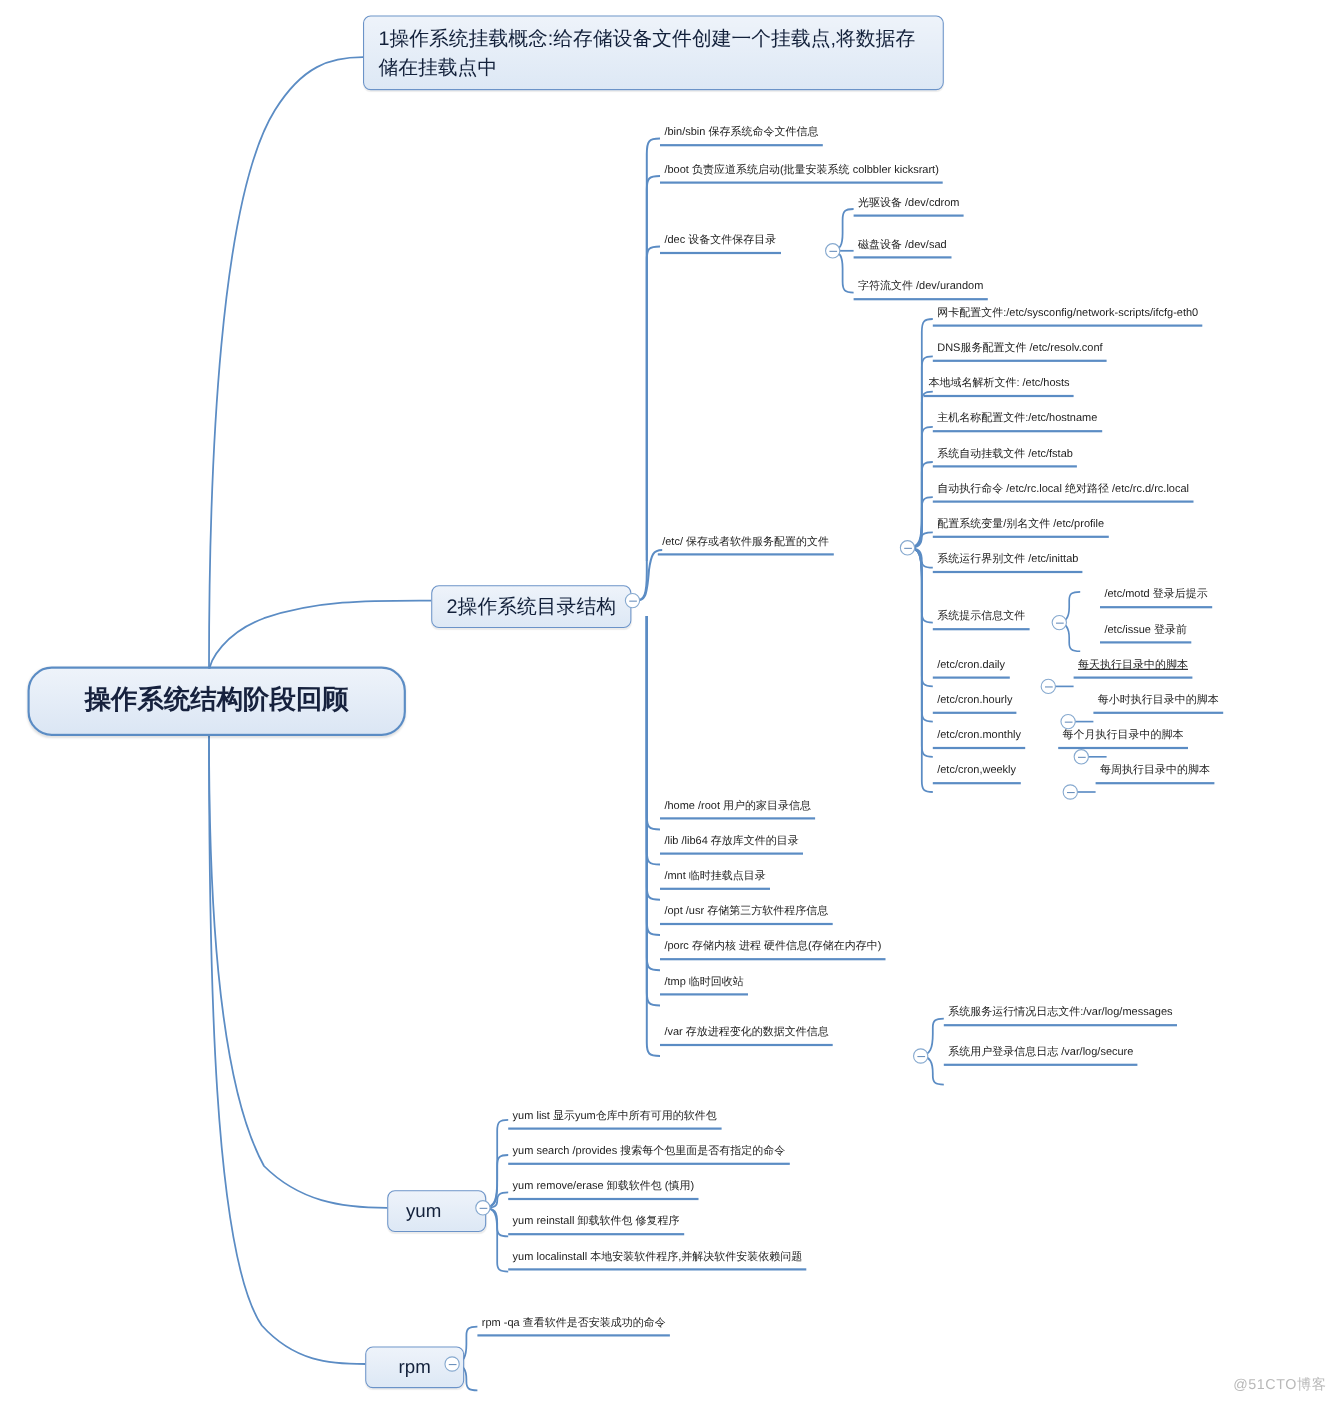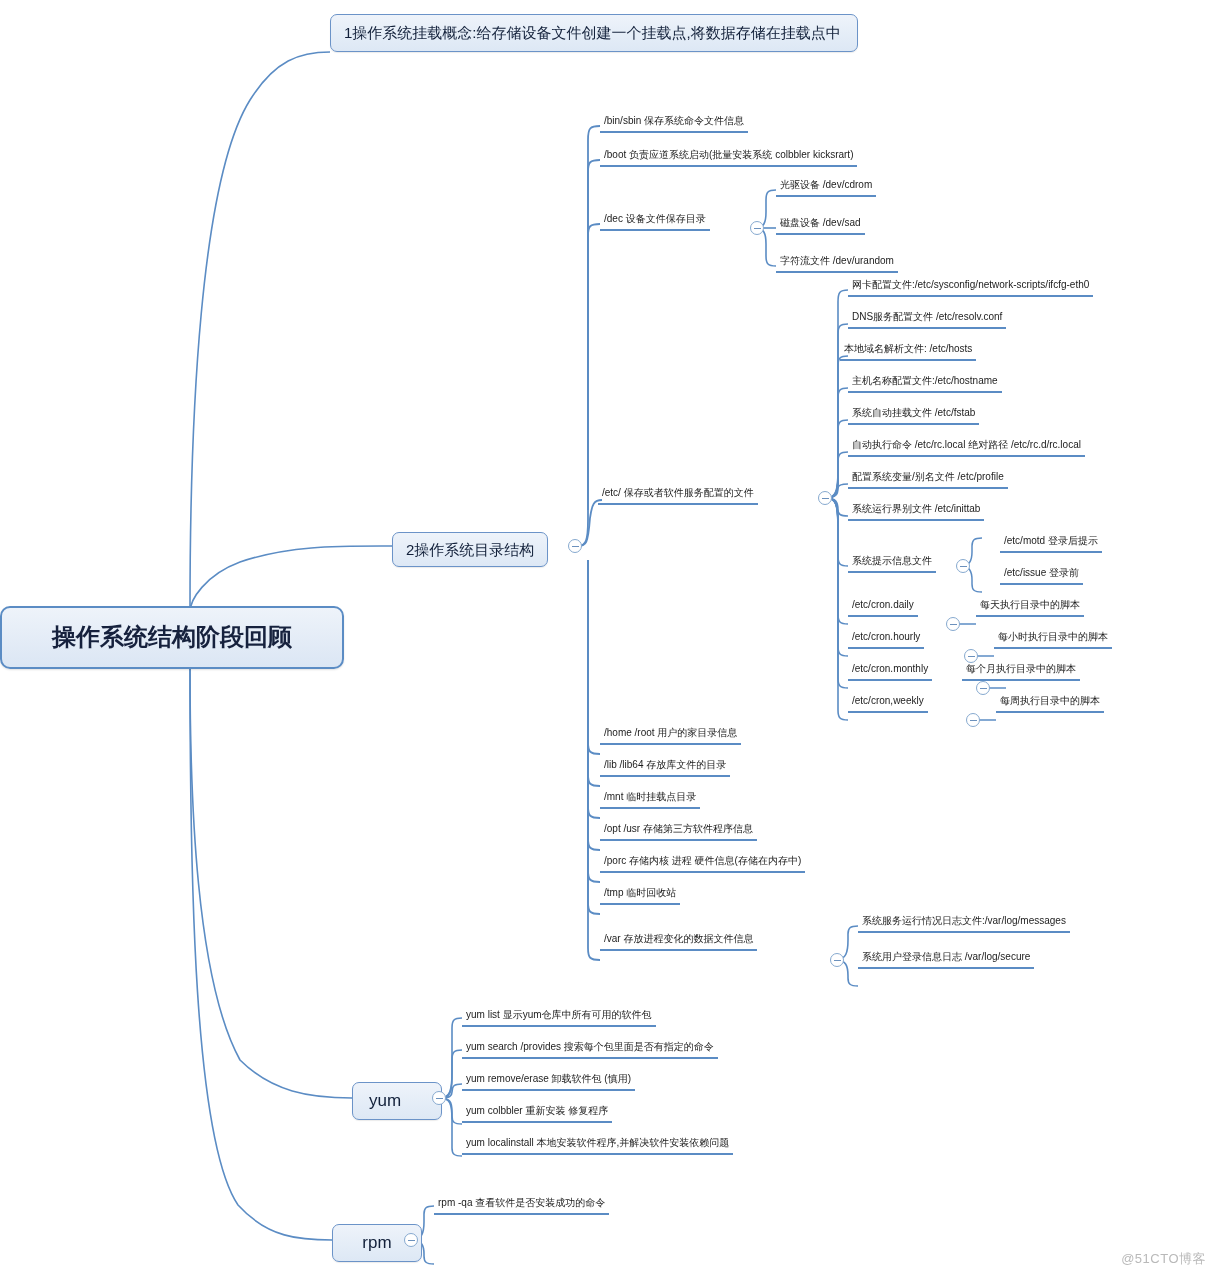--- a/index.html
+++ b/index.html
@@ -36,21 +36,21 @@
     padding:14px 22px;
     text-align:center;
     box-shadow:0 1px 2px rgba(0,0,0,.12);
   }
   
   .boxed{
     border:1.6px solid #6b93c8;
     border-radius:7px;
     background:linear-gradient(180deg,#eef3fa 0%,#dde8f5 100%);
     padding:7px 13px;
-    font-size:15px;
+    font-size:18px;
     color:#12203a;
     box-shadow:0 1px 1px rgba(0,0,0,.08);
   }
   .boxed.wrapbox{
     white-space:normal;
     line-height:1.45;
   }
   .boxed.small{font-size:17px;padding:7px 16px;}
   
   .leaf{
@@ -160,21 +160,21 @@
       <path d="M440,1098 C450,1098 452,1102 452,1112 L452,1116 C452,1122 454,1124 462,1124"></path>
       <path d="M440,1098 C450,1098 452,1104 452,1120 L452,1148 C452,1154 454,1156 462,1156"></path>
     </g>
 
     <g fill="none" stroke="#5b8cc4" stroke-width="1.6">
       <path d="M412,1240 C422,1240 424,1232 424,1222 L424,1214 C424,1208 426,1206 434,1206"></path>
       <path d="M412,1240 C422,1240 424,1246 424,1254 L424,1256 C424,1262 426,1264 434,1264"></path>
     </g>
   </svg>
 
-  <div class="node root-node" style="left:0;top:606px;width:296px;">操作系统结构阶段回顾</div>
+  <div class="node root-node" style="left:25px;top:606px;width:296px;border-radius:22px;">操作系统结构阶段回顾</div>
 
   <div class="node boxed wrapbox" style="left:330px;top:14px;width:500px;">1操作系统挂载概念:给存储设备文件创建一个挂载点,将数据存储在挂载点中</div>
 
   <div class="node boxed" style="left:392px;top:532px;">2操作系统目录结构</div>
   <div class="toggle" style="left:568px;top:539px;"></div>
 
   <div class="node leaf" style="left:600px;top:114px;">/bin/sbin 保存系统命令文件信息</div>
 
   <div class="node leaf" style="left:600px;top:148px;">/boot 负责应道系统启动(批量安装系统 colbbler kicksrart)</div>
 
@@ -197,21 +197,21 @@
   <div class="node leaf" style="left:848px;top:470px;">配置系统变量/别名文件 /etc/profile</div>
   <div class="node leaf" style="left:848px;top:502px;">系统运行界别文件 /etc/inittab</div>
 
   <div class="node leaf" style="left:848px;top:554px;">系统提示信息文件</div>
   <div class="toggle" style="left:956px;top:559px;"></div>
   <div class="node leaf" style="left:1000px;top:534px;">/etc/motd 登录后提示</div>
   <div class="node leaf" style="left:1000px;top:566px;">/etc/issue 登录前</div>
 
   <div class="node leaf" style="left:848px;top:598px;">/etc/cron.daily</div>
   <div class="toggle" style="left:946px;top:617px;"></div>
-  <div class="node leaf" style="left:976px;top:598px;">每天执行目录中的脚本</div>
+  <div class="node leaf" style="left:976px;top:598px;text-decoration:underline;">每天执行目录中的脚本</div>
 
   <div class="node leaf" style="left:848px;top:630px;">/etc/cron.hourly</div>
   <div class="toggle" style="left:964px;top:649px;"></div>
   <div class="node leaf" style="left:994px;top:630px;">每小时执行目录中的脚本</div>
 
   <div class="node leaf" style="left:848px;top:662px;">/etc/cron.monthly</div>
   <div class="toggle" style="left:976px;top:681px;"></div>
   <div class="node leaf" style="left:962px;top:662px;">每个月执行目录中的脚本</div>
 
   <div class="node leaf" style="left:848px;top:694px;">/etc/cron,weekly</div>
@@ -229,21 +229,21 @@
   <div class="toggle" style="left:830px;top:953px;"></div>
   <div class="node leaf" style="left:858px;top:914px;">系统服务运行情况日志文件:/var/log/messages</div>
   <div class="node leaf" style="left:858px;top:950px;">系统用户登录信息日志 /var/log/secure</div>
 
   <div class="node boxed small" style="left:352px;top:1082px;width:56px;">yum</div>
   <div class="toggle" style="left:432px;top:1091px;"></div>
 
   <div class="node leaf" style="left:462px;top:1040px;">yum search /provides 搜索每个包里面是否有指定的命令</div>
   <div class="node leaf" style="left:462px;top:1008px;">yum list 显示yum仓库中所有可用的软件包</div>
   <div class="node leaf" style="left:462px;top:1072px;">yum remove/erase  卸载软件包 (慎用)</div>
-  <div class="node leaf" style="left:462px;top:1104px;">yum colbbler 重新安装 修复程序</div>
+  <div class="node leaf" style="left:462px;top:1104px;">yum reinstall 卸载软件包 修复程序</div>
   <div class="node leaf" style="left:462px;top:1136px;">yum localinstall 本地安装软件程序,并解决软件安装依赖问题</div>
 
   <div class="node boxed small" style="left:332px;top:1224px;width:56px;text-align:center;">rpm</div>
   <div class="toggle" style="left:404px;top:1233px;"></div>
 
   <div class="node leaf" style="left:434px;top:1196px;">rpm -qa  查看软件是否安装成功的命令</div>
 
   <div class="watermark">@51CTO博客</div>
 
 </div>

